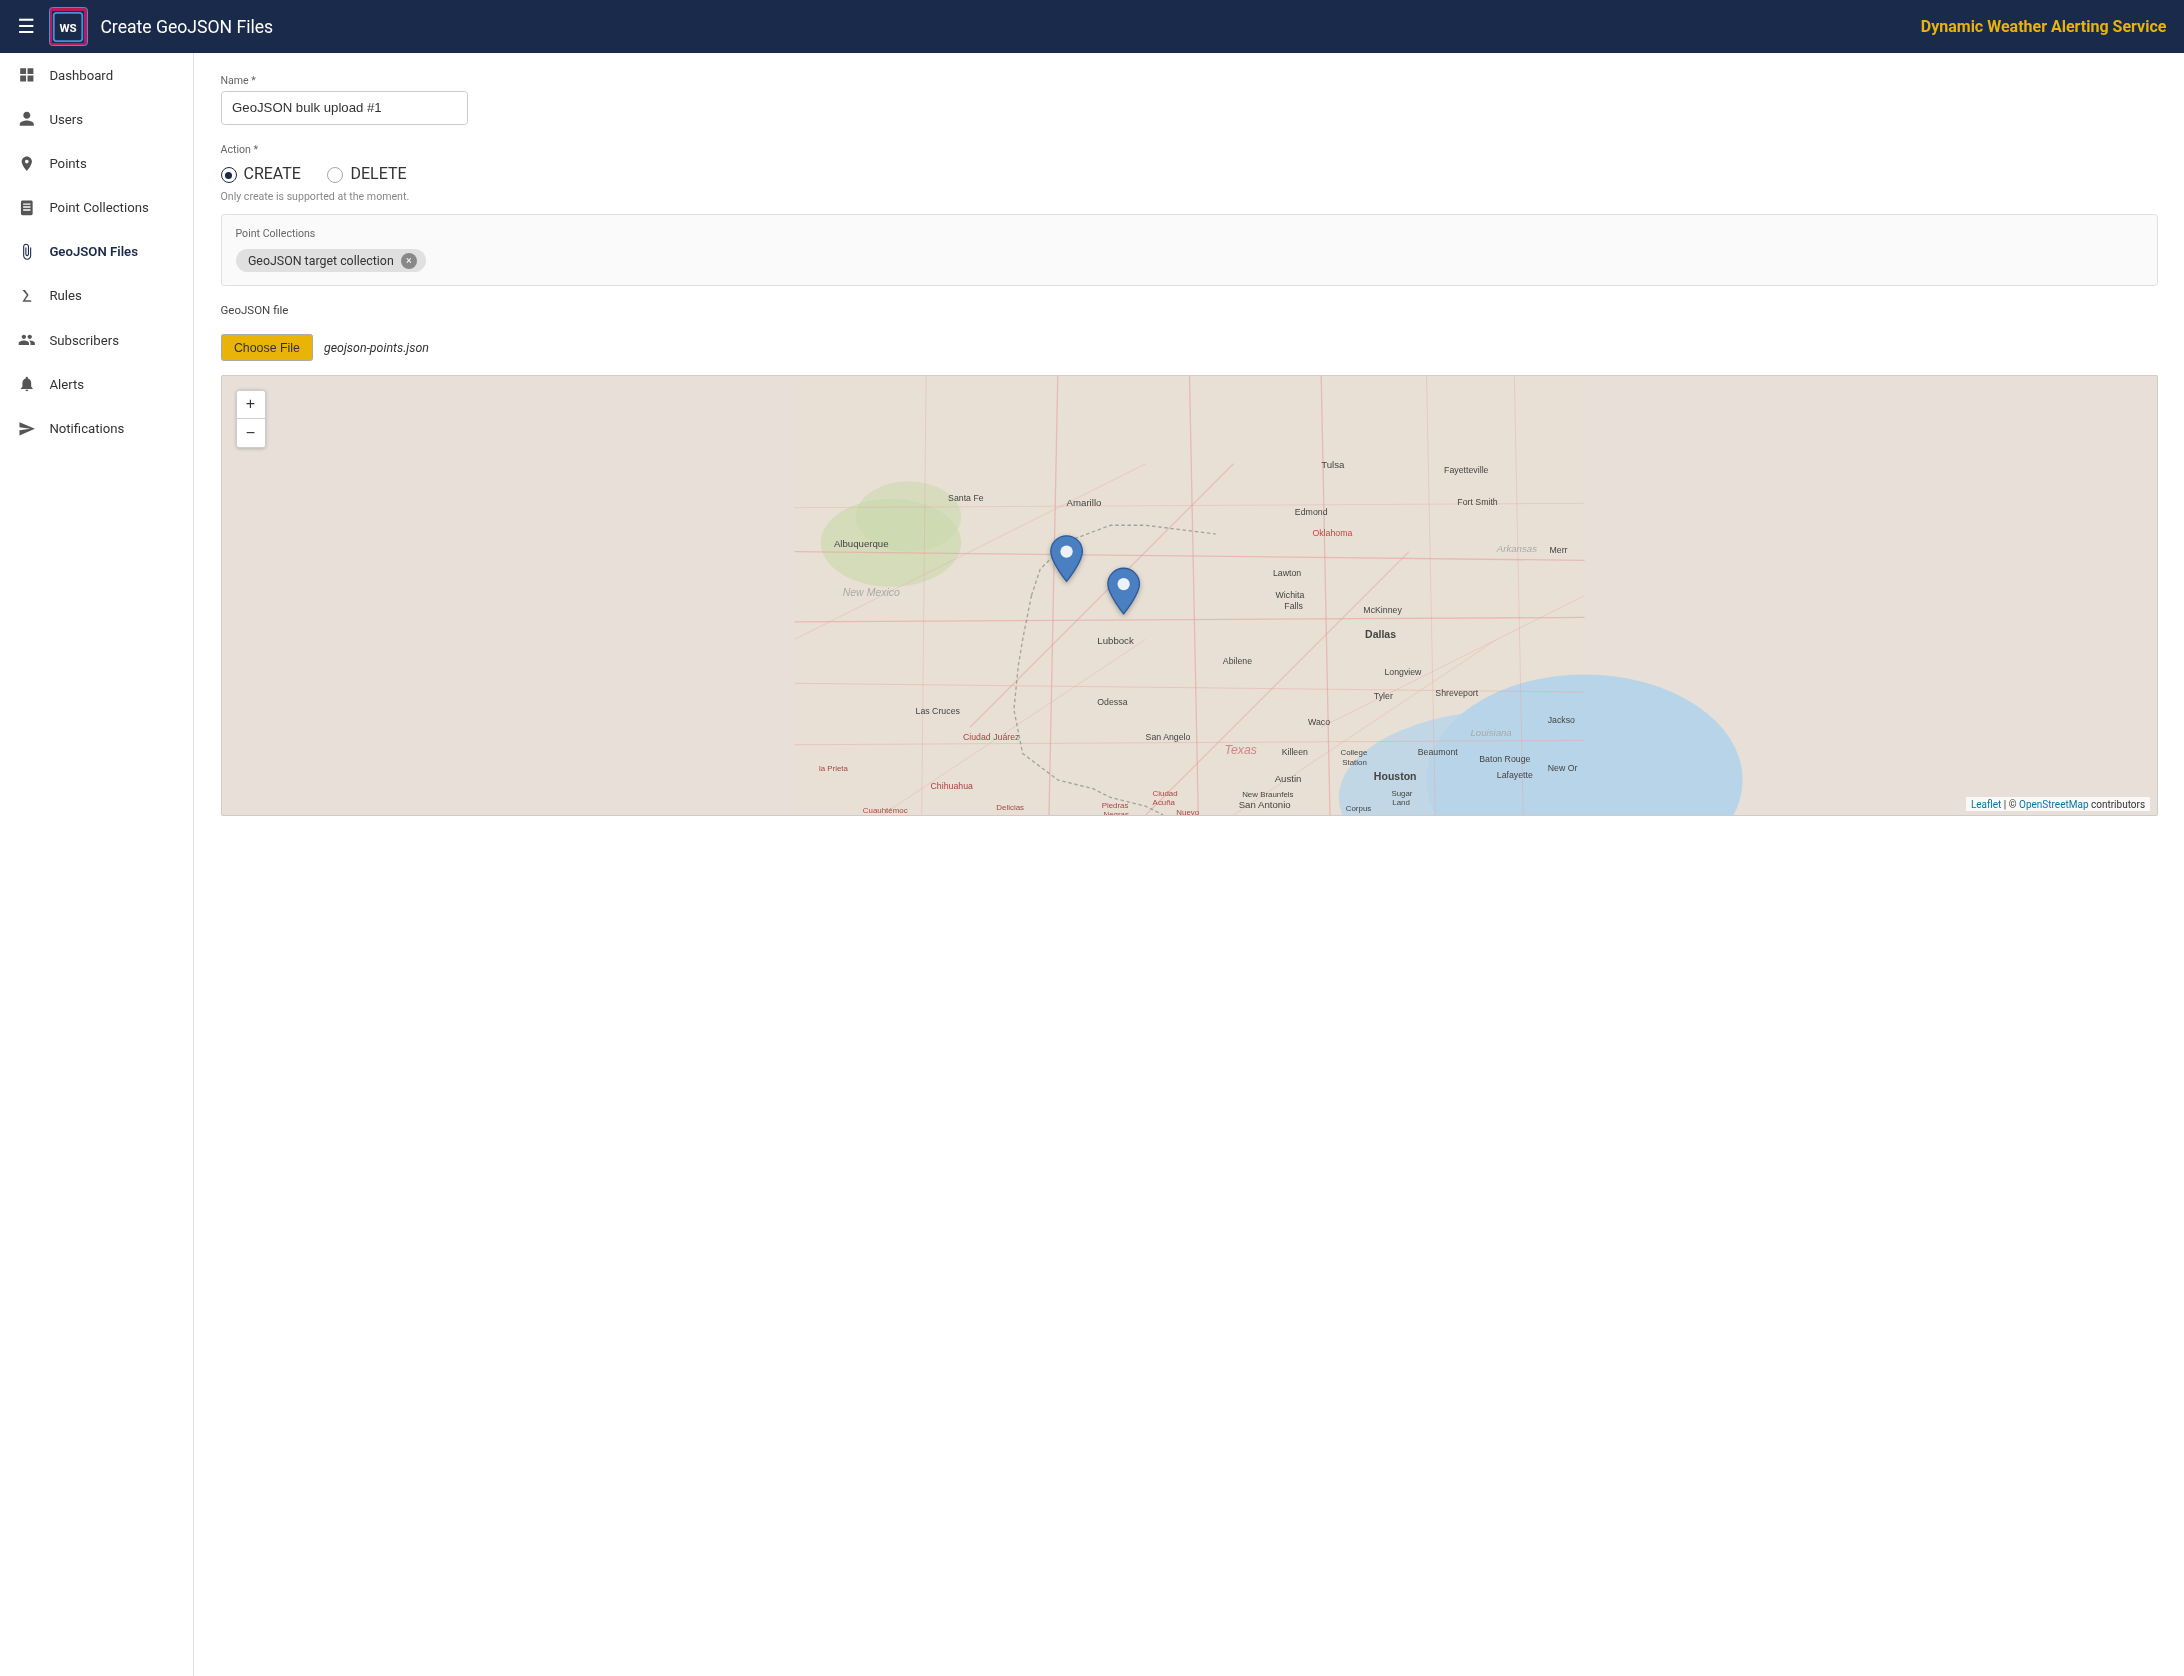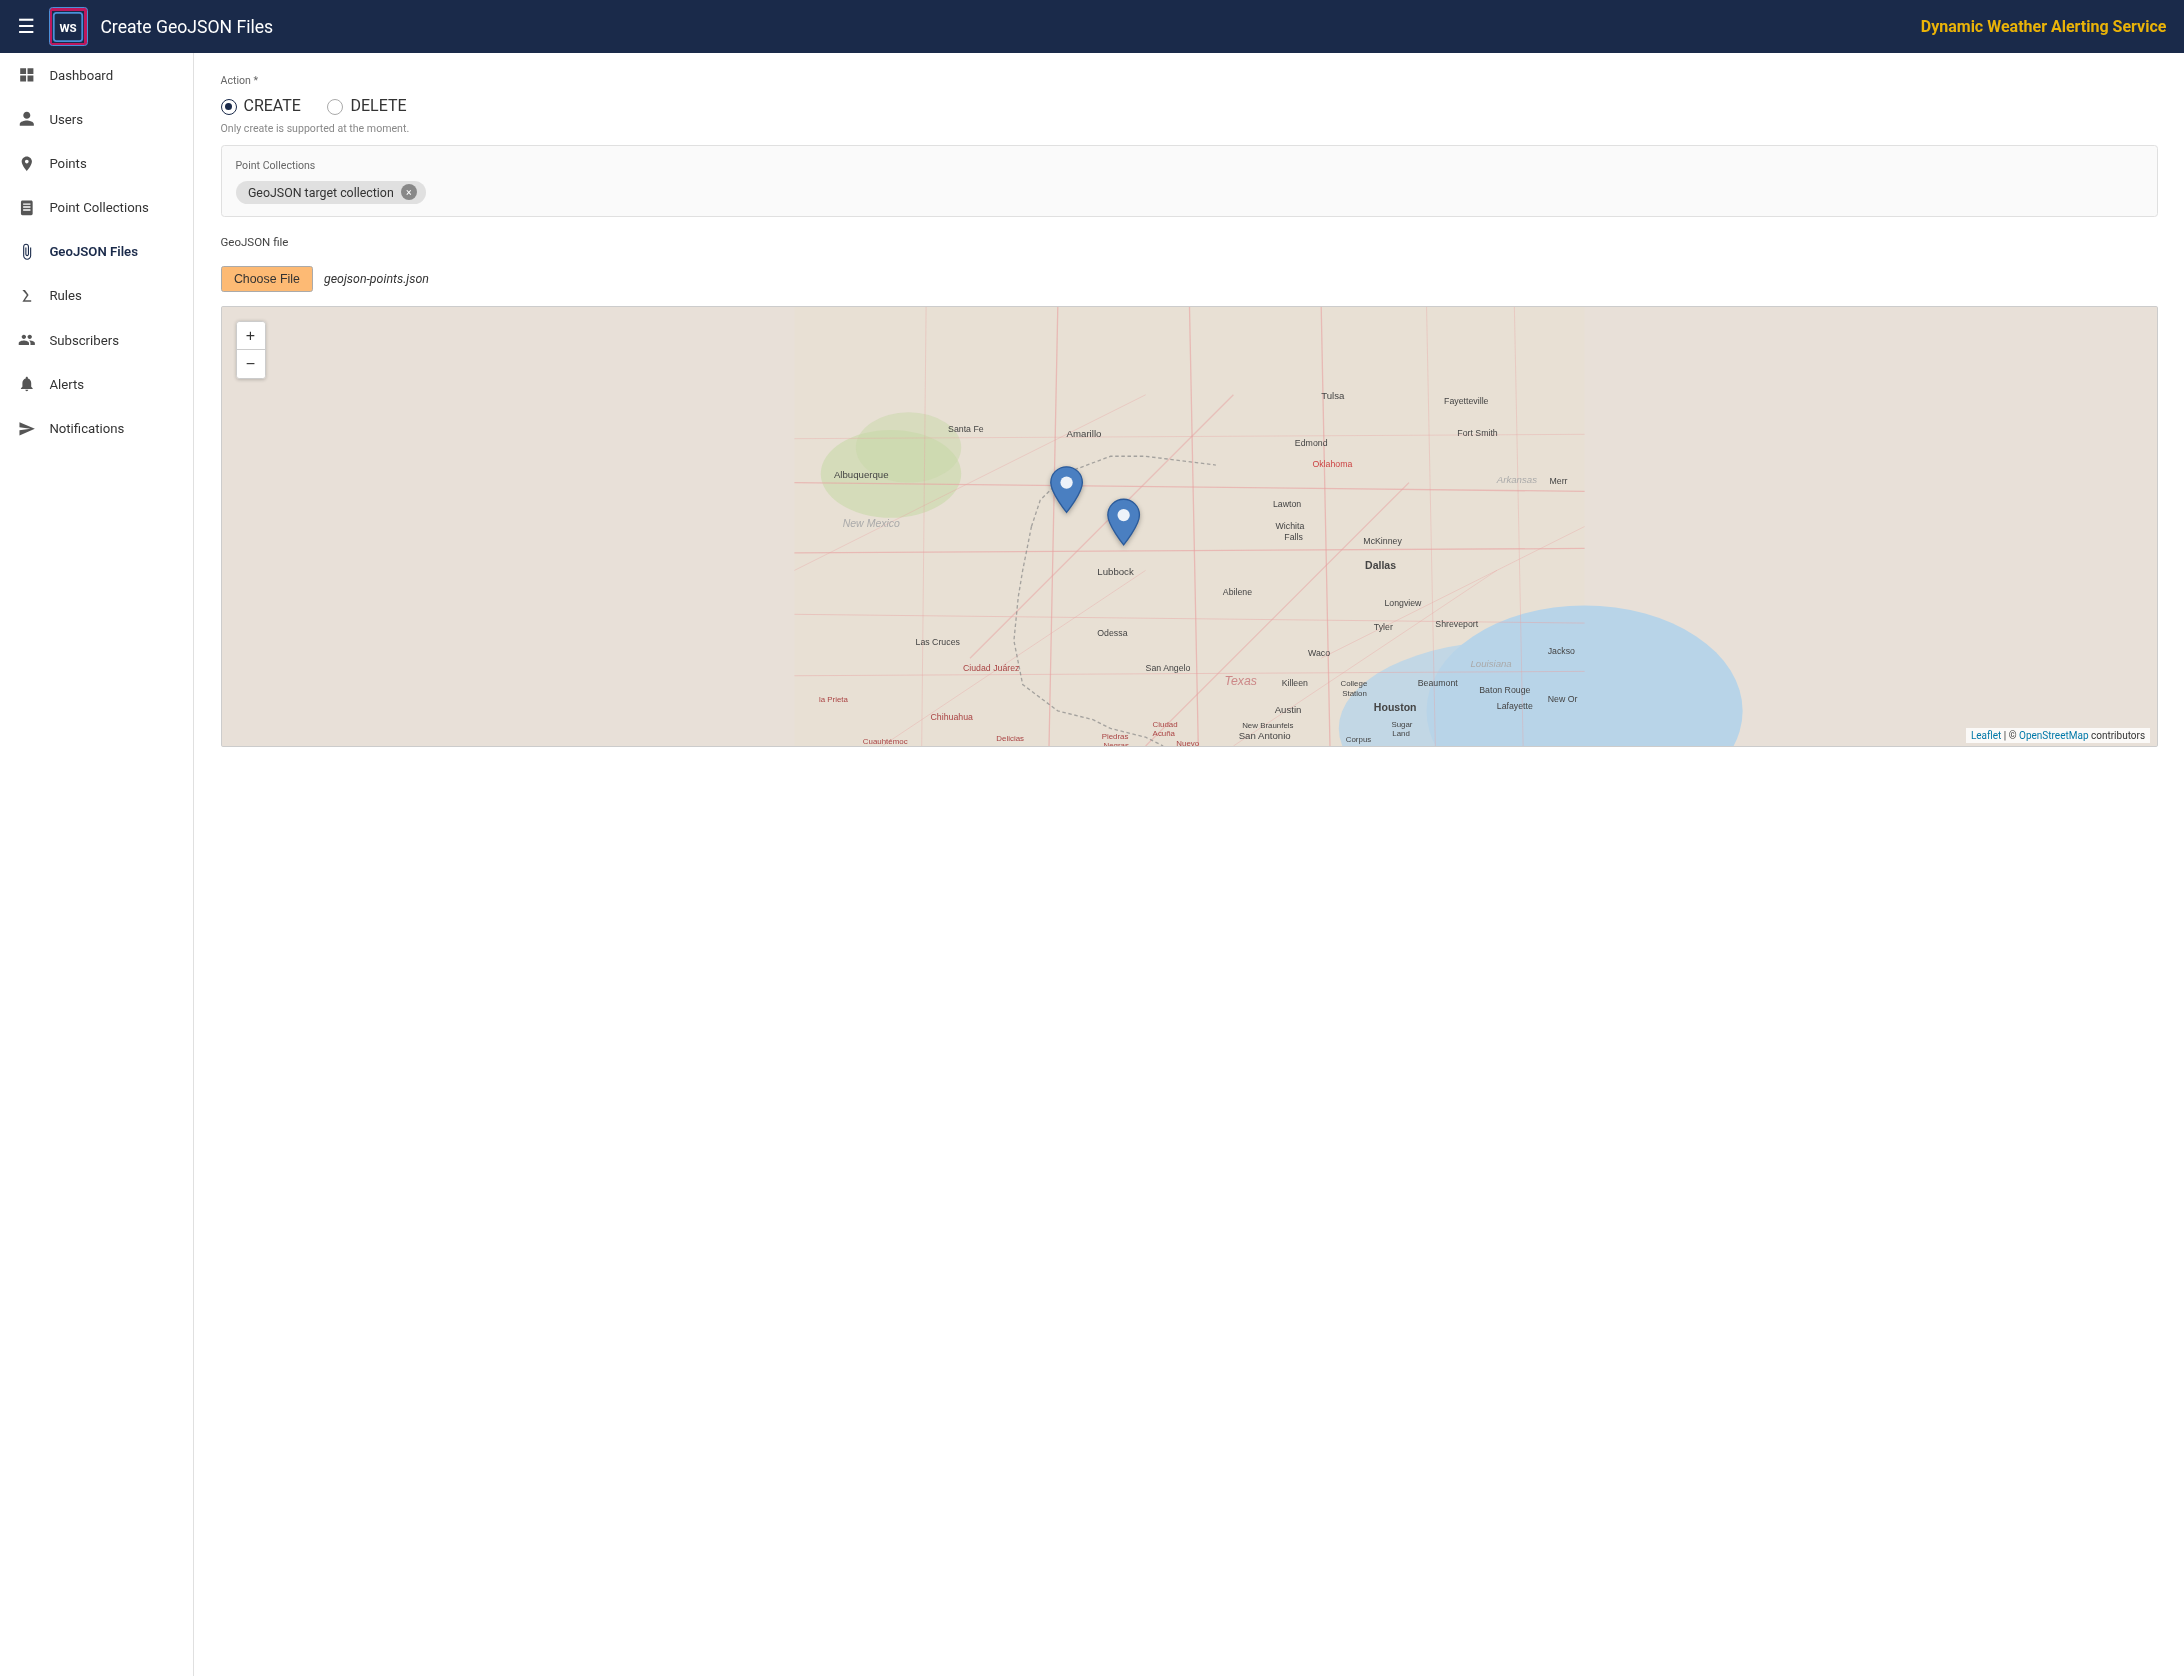--- a/index.html
+++ b/index.html
@@ -214,21 +214,21 @@
       margin-bottom: 17px;
       display: block;
     }
     .file-row {
       display: flex;
       align-items: center;
       gap: 10.6px;
     }
     .choose-file-btn {
       border: 0.9px solid #aaa;
-      background: #fdba74;
+      background: #eab308;
       padding: 5.3px 12.4px;
       font-size: 12.4px;
       cursor: pointer;
       border-radius: 2.6px;
       color: #333;
     }
     .file-name {
       font-size: 12.4px;
       color: #333;
       font-style: italic;
@@ -397,20 +397,24 @@
             <path d="M2.01 21L23 12 2.01 3 2 10l15 2-15 2z"></path>
           </svg>
       </span>
       <span>Notifications</span>
     </div>
 
   </nav>
 
   <main class="main">
 
+    <div class="form-section">
+      <label class="field-label">Name *</label>
+      <input class="text-input" type="text" value="GeoJSON bulk upload #1" style="">
+    </div>
 
     <div class="action-section">
       <div class="action-label">Action *</div>
       <div class="radio-group">
         <label class="radio-option">
           <div class="radio-circle selected">
           </div>
           <span>CREATE</span>
         </label>
         <label class="radio-option">

